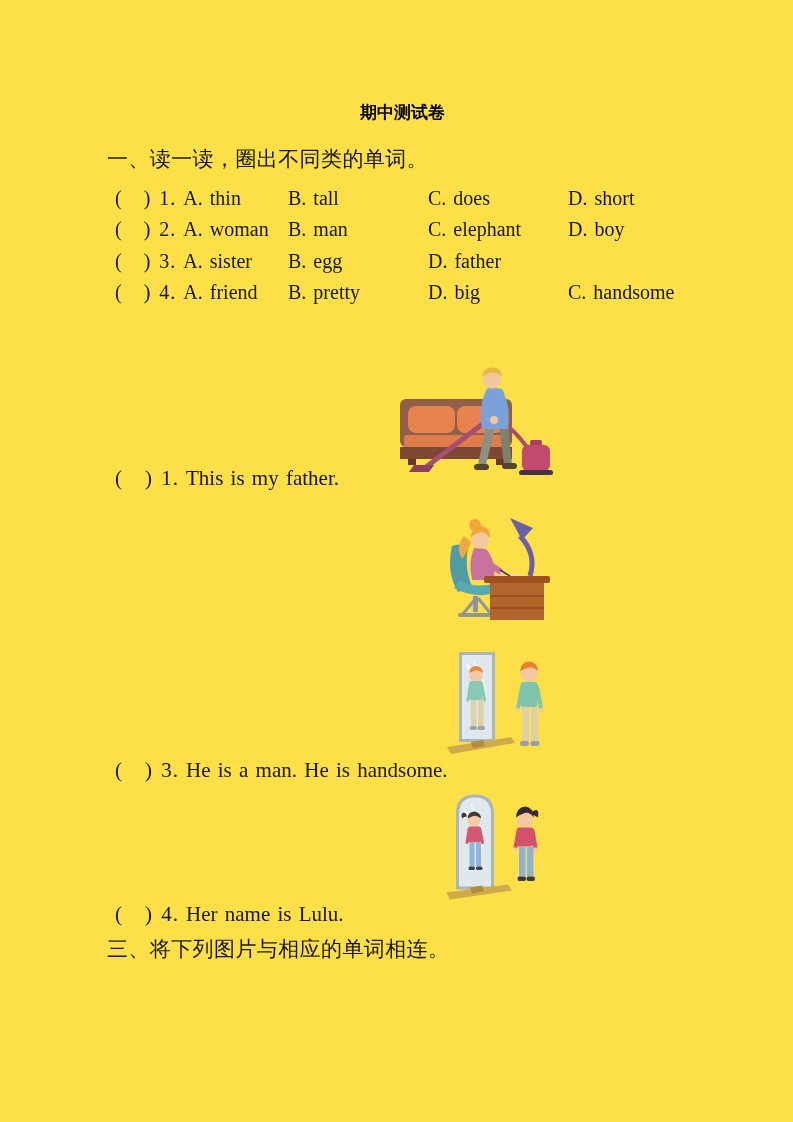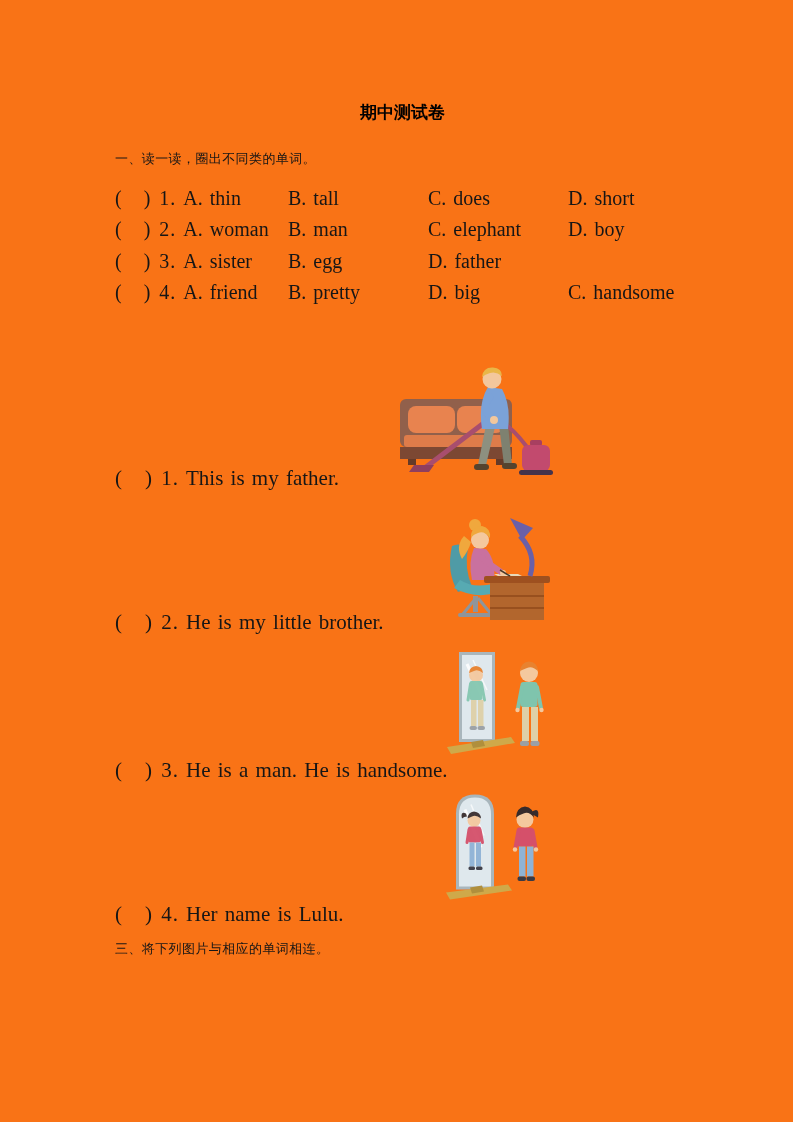--- a/index.html
+++ b/index.html
@@ -1,30 +1,30 @@
 <!DOCTYPE html>
 <html><head>
 <meta charset="utf-8">
 <style>
   * { margin:0; padding:0; box-sizing:border-box; }
   html,body { background:#ffffff; }
   .page {
     position:relative; width:793px; height:1122px; margin:0 auto;
-    background:#f97316; color:#161616; overflow:hidden;
+    background:#fde047; color:#161616; overflow:hidden;
     font-family:"Liberation Serif", serif;
   }
   .title {
     position:absolute; top:103px; left:12px; right:0; text-align:center;
     font-family:"Liberation Sans", sans-serif; font-weight:bold;
     font-size:17px; line-height:20px; color:#000;
   }
   .cn-heading {
-    position:absolute; left:115px;
+    position:absolute; left:107px;
     font-family:"Liberation Sans", sans-serif;
-    font-size:13px; line-height:20px; color:#161616; letter-spacing:0.4px;
+    font-size:21px; line-height:20px; color:#161616; letter-spacing:0.4px;
   }
   .s1-heading { top:149px; }
   .s2-heading { top:316px; }
   .s3-heading { top:939px; }
   .s1-rows { position:absolute; left:115px; top:186px; width:600px; }
   .q-row {
     display:grid; grid-template-columns:173px 140px 140px 1fr;
     height:31.4px; padding-top:2px; font-size:20px; line-height:20px;
     word-spacing:2px; white-space:nowrap;
   }
@@ -145,23 +145,20 @@
         <path d="M88 64 Q95 42 78 24" stroke="#6a60a8" stroke-width="5" fill="none"></path>
         <path d="M80 28 L68 6 L91 16 Z" fill="#6a60a8"></path>
       </g>
       <g>
         <path d="M40 46 Q50 54 59 60" stroke="#c9719f" stroke-width="6" fill="none" stroke-linecap="round"></path>
         <circle cx="61" cy="61" r="3" fill="#f4c89e"></circle>
         <path d="M58 58 L68 64" stroke="#4a3a2a" stroke-width="1.5"></path>
       </g>
     </svg>
   </div>
-  <div class="sentence sent-2">
-    <span class="prefix">(　) 2.</span><span>He is my little brother.</span>
-  </div>
 
   <div class="illus illus-3">
     <svg viewBox="0 0 102 110" xmlns="http://www.w3.org/2000/svg">
       <g>
         <rect x="14" y="2" width="36" height="90" fill="#a9b6bc"></rect>
         <rect x="17" y="5" width="30" height="84" fill="#dfe8ed"></rect>
         <path d="M22 14 L38 48" stroke="#ffffff" stroke-width="3" opacity="0.85"></path>
         <path d="M28 10 L42 40" stroke="#ffffff" stroke-width="1.5" opacity="0.7"></path>
       </g>
       <g opacity="0.95">

